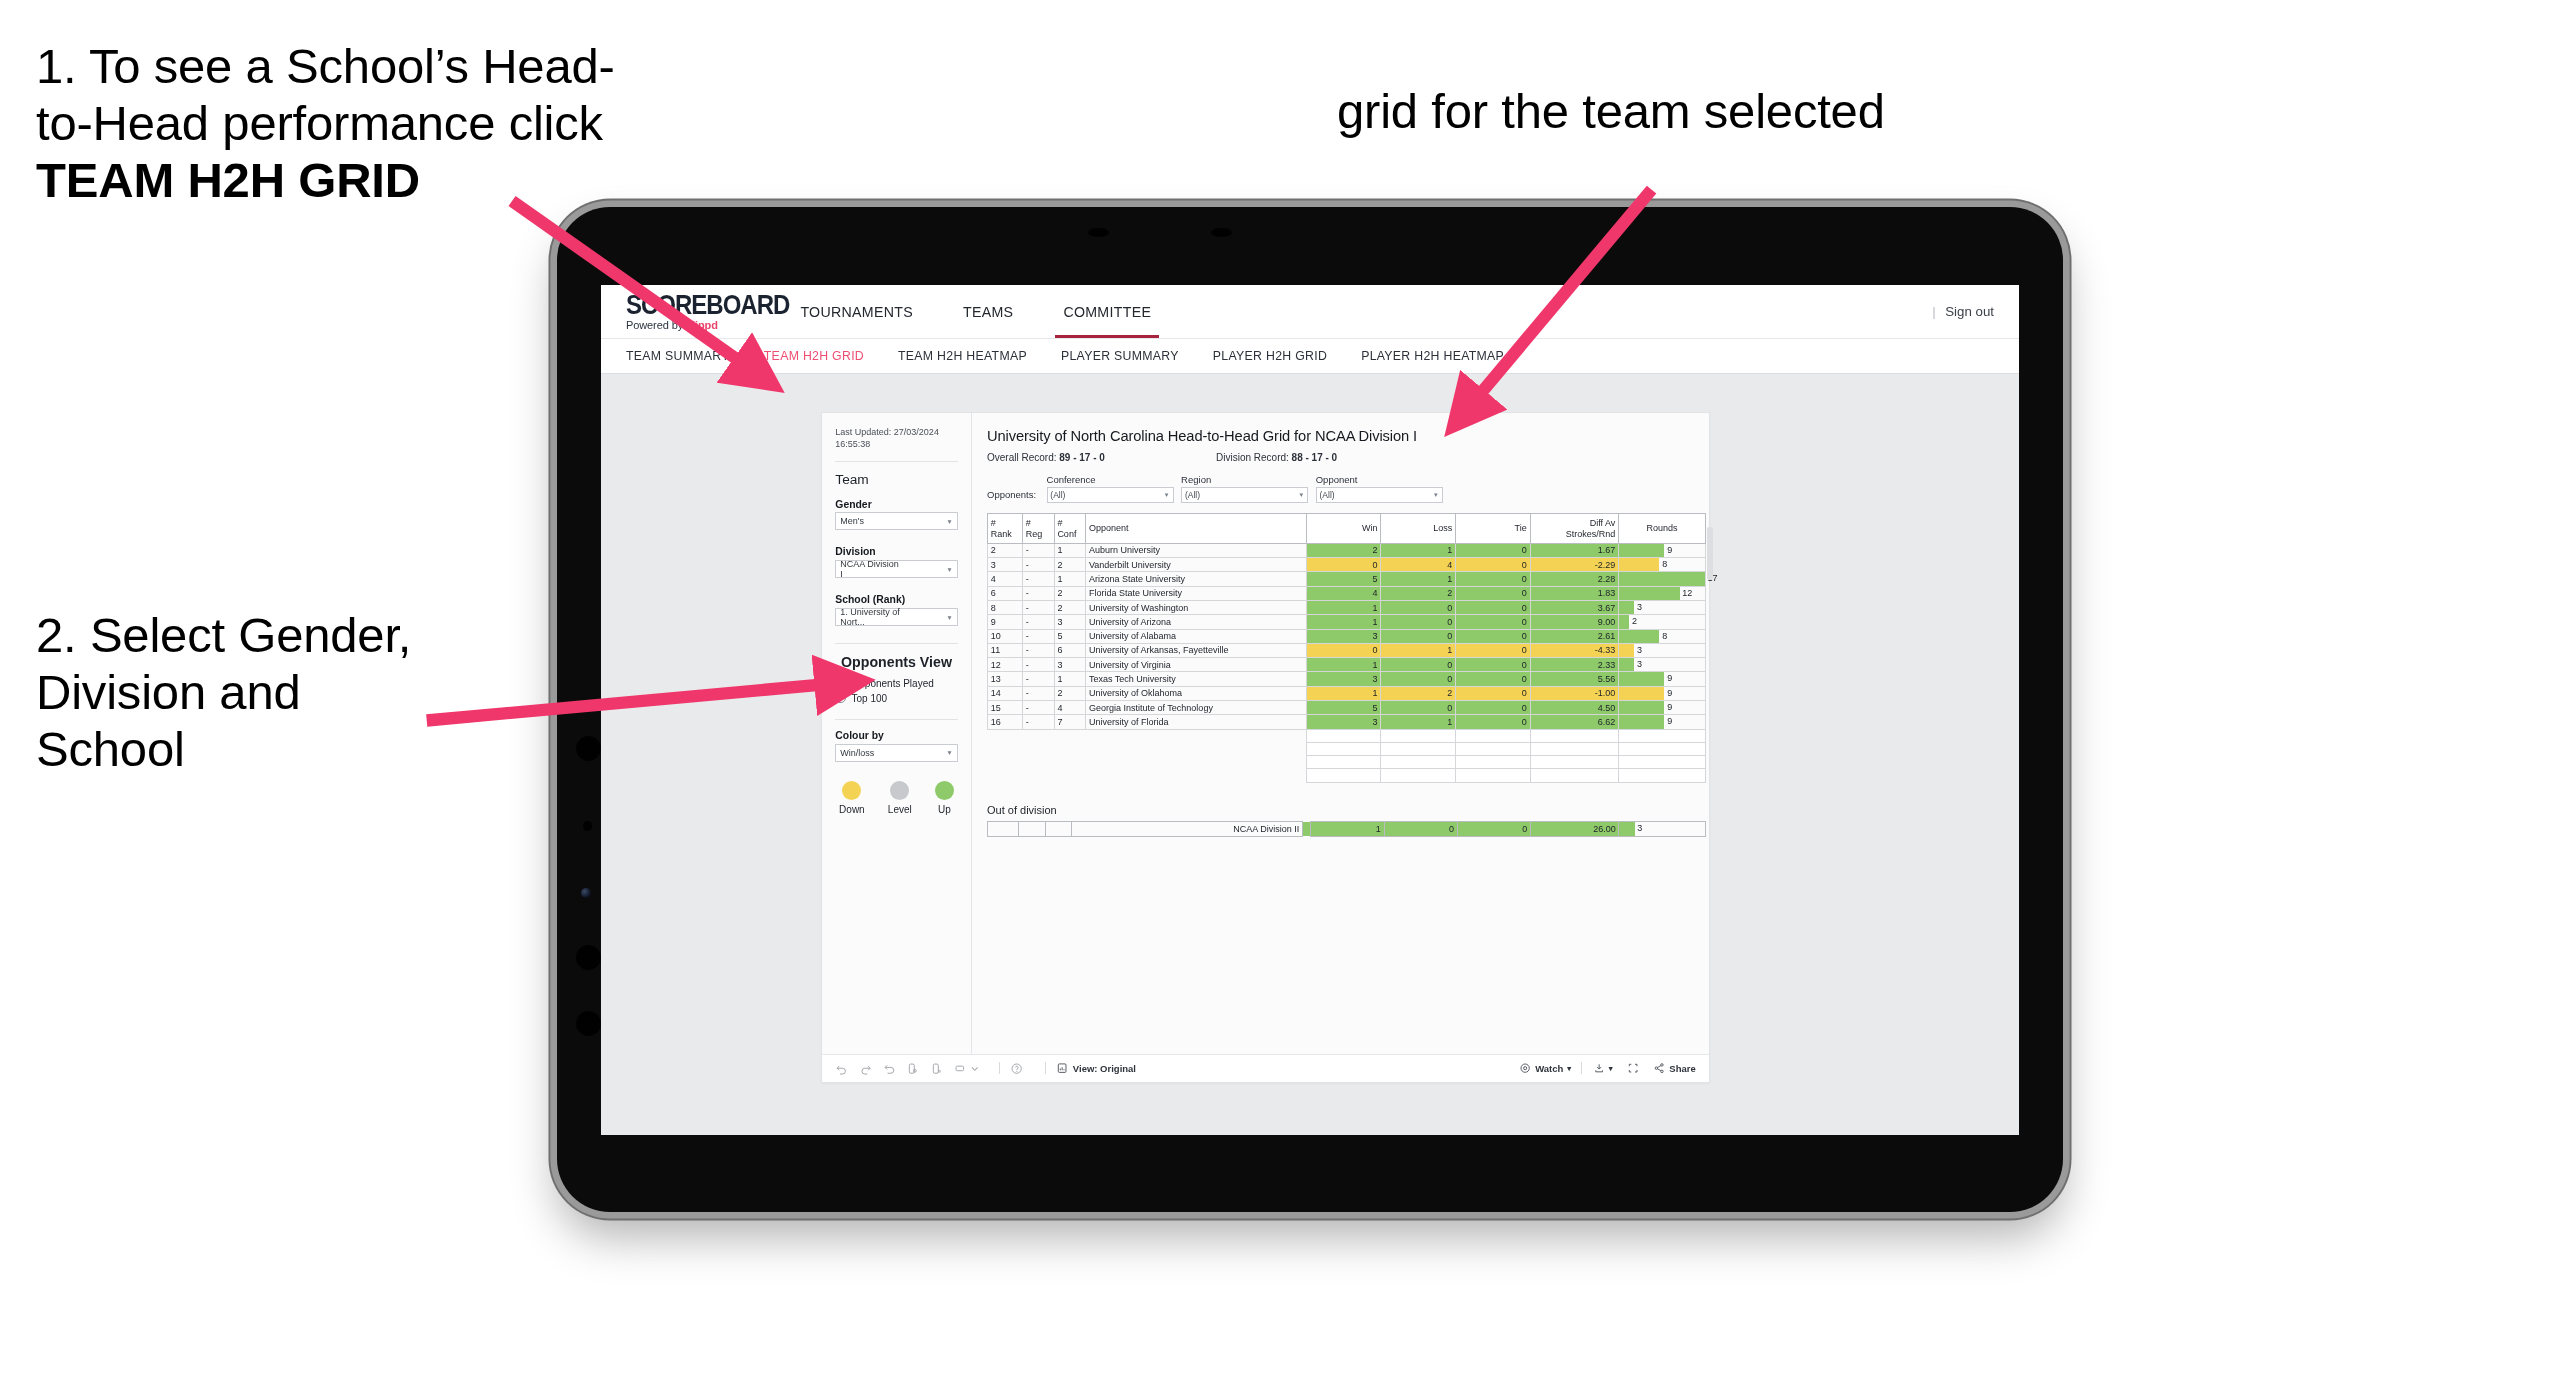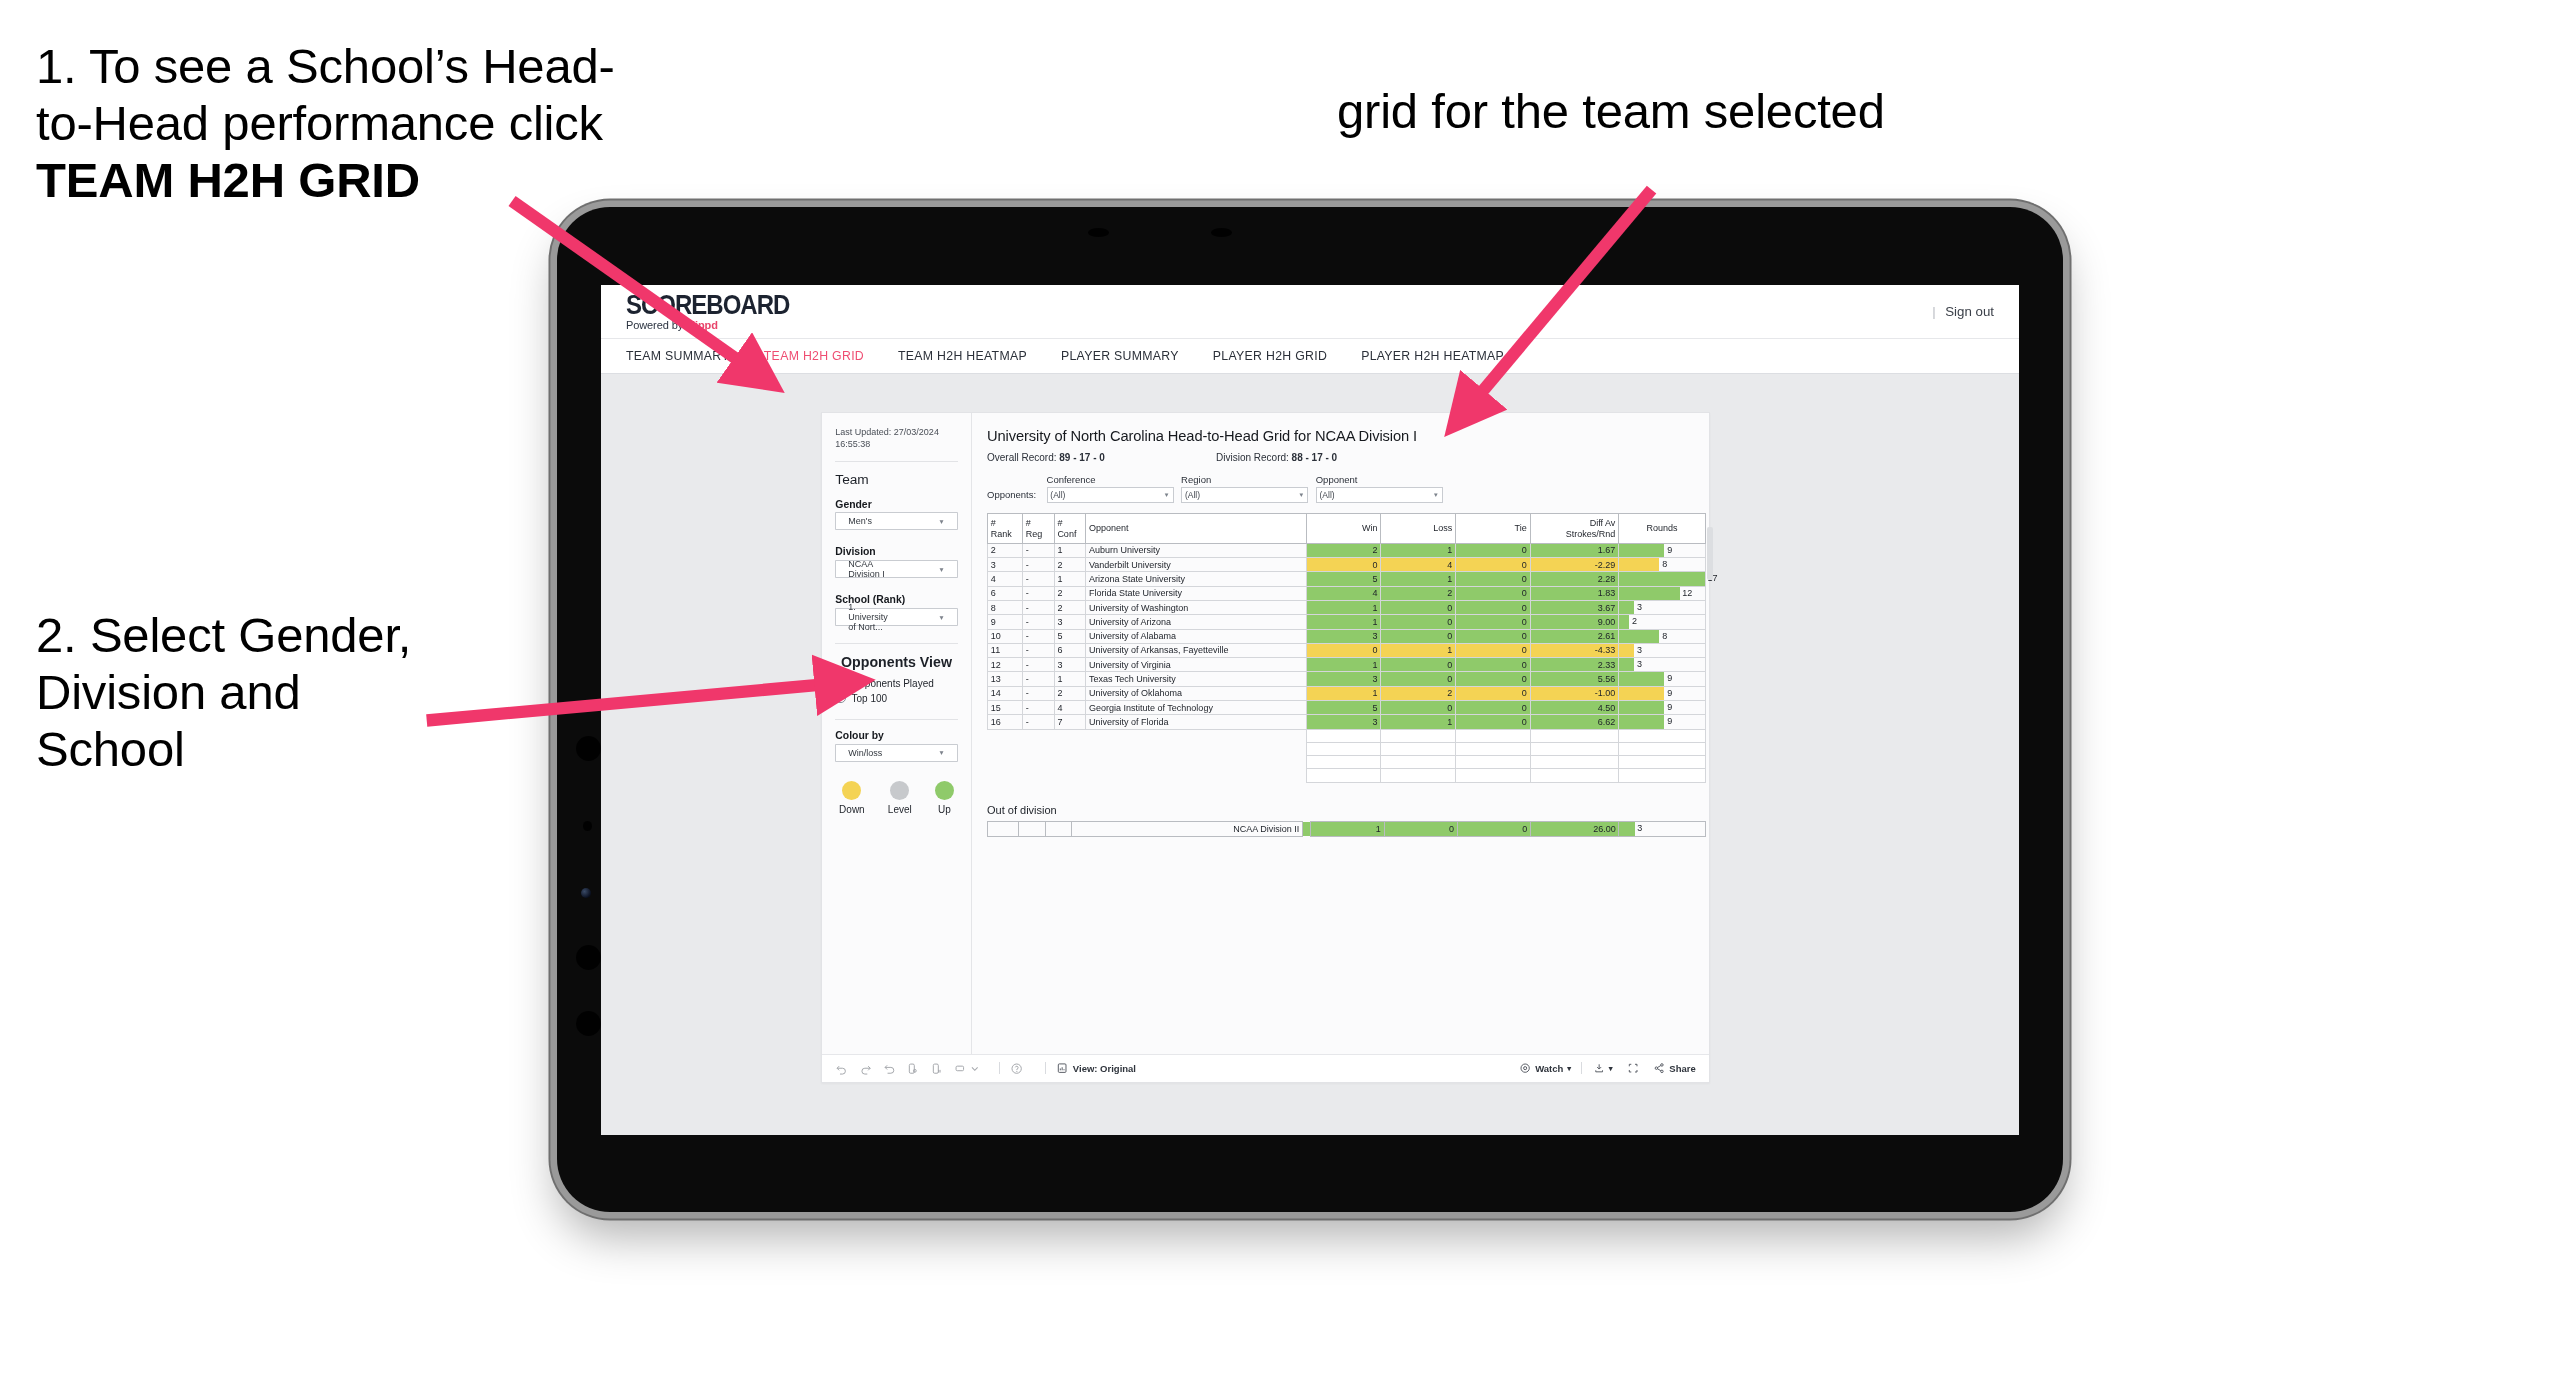--- a/index.html
+++ b/index.html
@@ -60,21 +60,21 @@
 
   
   .side{width:150px;flex:0 0 150px;border-right:0.9px solid #e4e5e8;
         padding:13.3px 13.3px 0 13.3px;box-sizing:border-box;background:#fbfbfc;}
   .side-upd{font-size:9px;color:#4a4f57;line-height:1.35;}
   .hr{height:0.9px;background:#e2e3e6;margin:10.4px 0;}
   .side-h{font-size:13.7px;color:#1d2128;margin:3.8px 0 11.4px;font-weight:400;}
   .side-h.big{font-size:14.2px;font-weight:700;text-align:center;}
   .fl{font-size:10.4px;color:#15181d;font-weight:700;margin-bottom:2.8px;}
   .sel{height:16px;border:0.9px solid #c9ccd1;background:#fff;border-radius:0.9px;
-       display:flex;align-items:center;padding:0 12px;font-size:9px;color:#33383f;
+       display:flex;align-items:center;padding:0 4px;font-size:9px;color:#33383f;
        justify-content:space-between;margin-bottom:16px;gap:44px;}
   .sel .car{font-size:6.6px;color:#7d838c;}
   .radio-row{display:flex;align-items:center;gap:5.7px;margin:3.8px 0;font-size:10px;color:#1d2128;}
   .rd{width:8.5px;height:8.5px;border:0.9px solid #8a9099;border-radius:50%;
       background:#fff;position:relative;flex:0 0 8.5px;}
   .rd.on:after{content:"";position:absolute;left:1.9px;top:1.9px;width:4.7px;height:4.7px;
       border-radius:50%;background:#44484f;}
   .legend{display:flex;justify-content:space-between;margin-top:19px;padding:0 3.8px;}
   .lg{text-align:center;}
   .dot{width:19px;height:19px;border-radius:50%;margin:0 auto 4.7px;}
@@ -168,20 +168,25 @@
   <div class="bezel-dot" style="left:531px;top:21px;width:21px;height:8.5px;"></div>
   <div class="bezel-dot" style="left:654px;top:21px;width:21px;height:8.5px;"></div>
 
   <div id="screen">
 
     <div class="topnav">
       <div class="logo-wrap">
         <div class="logo-main">SCOREBOARD</div>
         <div class="logo-sub"><span>Powered by </span><i>clippd</i></div>
       </div>
+      <div class="topnav-items">
+        <div class="topnav-item">TOURNAMENTS</div>
+        <div class="topnav-item">TEAMS</div>
+        <div class="topnav-item active">COMMITTEE</div>
+      </div>
       <div class="topnav-right">
         <span class="sep">|</span>
         <span>Sign out</span>
       </div>
     </div>
 
     <div class="subnav">
       <div class="subnav-item">TEAM SUMMARY</div>
       <div class="subnav-item active">TEAM H2H GRID</div>
       <div class="subnav-item">TEAM H2H HEATMAP</div>

